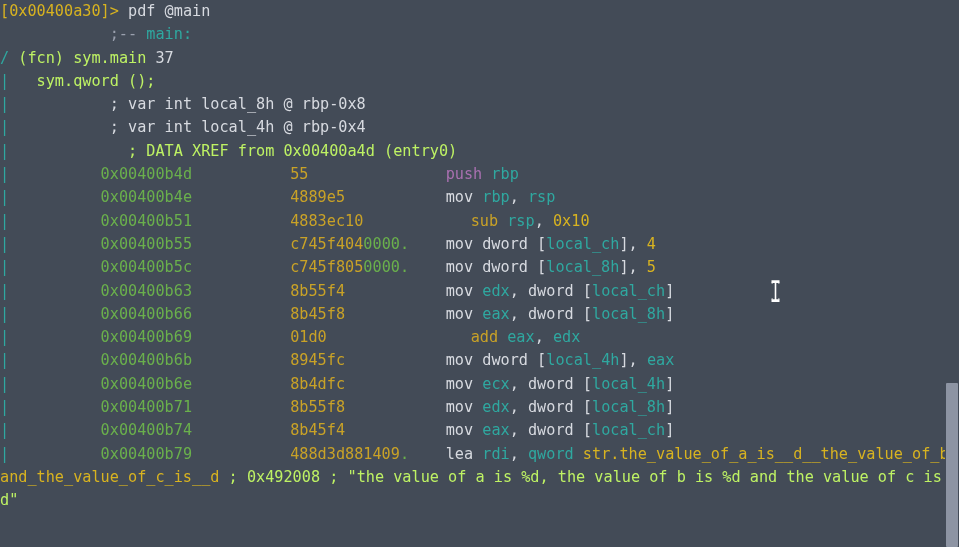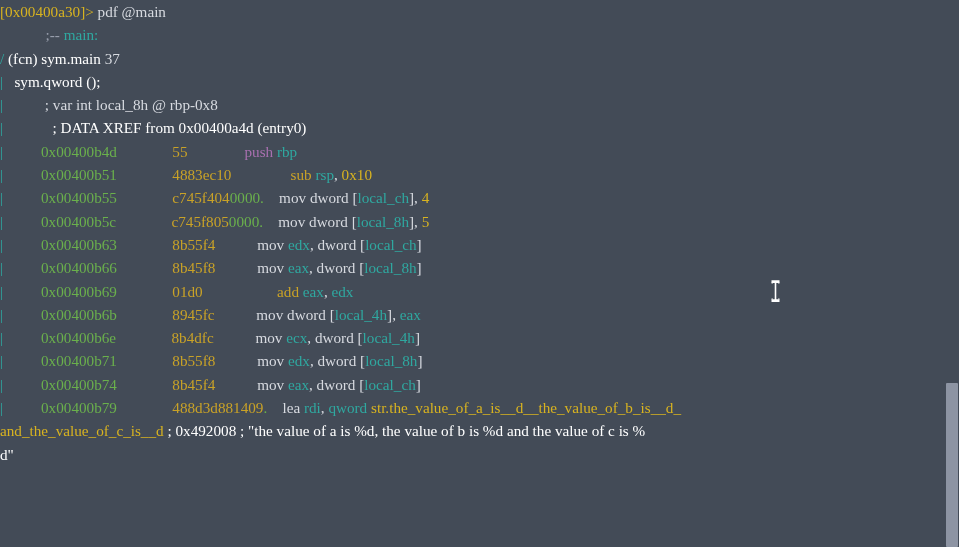--- a/index.html
+++ b/index.html
@@ -24,31 +24,30 @@
     position: absolute;
     left: 0;
     top: 0;
     width: 959px;
     padding: 0;
   }
   .row {
     height: 23.3px;
     white-space: pre;
     display: block;
-    font-family: Liberation Serif, serif;
   }
   
   .c-white   { color: #d7dae0; }
   .c-gray    { color: #9aa0ae; }
   .c-prompt  { color: #d8b320; }
   .c-yellow  { color: #d8b320; margin-top: 31px; }
   .c-gold    { color: #c9a227; margin-left: 25px; }
   .c-green   { color: #6ab04c; margin-top: 28px; }
   .c-cyan    { color: #2fa8a0; text-align: center; }
-  .c-red     { color: #ffffff; }
+  .c-red     { color: #bef264; }
   .c-purple  { color: #a970b0; }
 
   
   #mouse-ibeam {
     position: absolute;
     left: 770px;
     top: 280px;
     width: 11px;
     height: 22px;
     pointer-events: none;
@@ -77,22 +76,24 @@
 </head>
 <body>
 
 <div id="terminal">
   <div class="screen" id="screen">
       <div class="row"><span class="c-prompt">[0x00400a30]&gt;</span><span class="c-white"> pdf @main</span></div>
       <div class="row"><span class="c-gray">            ;-- </span><span class="c-cyan">main:</span></div>
       <div class="row"><span class="c-cyan">/</span><span class="c-red"> (fcn) sym.main </span><span class="c-white">37</span></div>
       <div class="row"><span class="c-cyan">|</span><span class="c-red">   sym.qword ();</span></div>
       <div class="row"><span class="c-cyan">|</span><span class="c-white">           ; var int local_8h @ rbp-0x8</span></div>
+      <div class="row"><span class="c-cyan">|</span><span class="c-white">           ; var int local_4h @ rbp-0x4</span></div>
       <div class="row"><span class="c-cyan">|</span><span class="c-white">             </span><span class="c-red">; DATA XREF from 0x00400a4d (entry0)</span></div>
       <div class="row"><span class="c-cyan">|</span><span class="c-white">          </span><span class="c-green">0x00400b4d</span><span class="c-white">        </span><span class="c-gold">55</span><span class="c-white">               </span><span class="c-purple">push</span><span class="c-cyan"> rbp</span></div>
+      <div class="row"><span class="c-cyan">|</span><span class="c-white">          </span><span class="c-green">0x00400b4e</span><span class="c-white">        </span><span class="c-gold">4889e5</span><span class="c-white">           </span><span class="c-white">mov</span><span class="c-cyan"> rbp</span><span class="c-white">,</span><span class="c-cyan"> rsp</span></div>
       <div class="row"><span class="c-cyan">|</span><span class="c-white">          </span><span class="c-green">0x00400b51</span><span class="c-white">        </span><span class="c-gold">4883ec10</span><span class="c-white">         </span><span class="c-gold">sub</span><span class="c-cyan"> rsp</span><span class="c-white">,</span><span class="c-yellow"> 0x10</span></div>
       <div class="row"><span class="c-cyan">|</span><span class="c-white">          </span><span class="c-green">0x00400b55</span><span class="c-white">        </span><span class="c-gold">c745f404</span><span class="c-green">0000.</span><span class="c-white">    </span><span class="c-white">mov</span><span class="c-white"> dword </span><span class="c-white">[</span><span class="c-cyan">local_ch</span><span class="c-white">]</span><span class="c-white">,</span><span class="c-yellow"> 4</span></div>
       <div class="row"><span class="c-cyan">|</span><span class="c-white">          </span><span class="c-green">0x00400b5c</span><span class="c-white">        </span><span class="c-gold">c745f805</span><span class="c-green">0000.</span><span class="c-white">    </span><span class="c-white">mov</span><span class="c-white"> dword </span><span class="c-white">[</span><span class="c-cyan">local_8h</span><span class="c-white">]</span><span class="c-white">,</span><span class="c-yellow"> 5</span></div>
       <div class="row"><span class="c-cyan">|</span><span class="c-white">          </span><span class="c-green">0x00400b63</span><span class="c-white">        </span><span class="c-gold">8b55f4</span><span class="c-white">           </span><span class="c-white">mov</span><span class="c-cyan"> edx</span><span class="c-white">,</span><span class="c-white"> dword </span><span class="c-white">[</span><span class="c-cyan">local_ch</span><span class="c-white">]</span></div>
       <div class="row"><span class="c-cyan">|</span><span class="c-white">          </span><span class="c-green">0x00400b66</span><span class="c-white">        </span><span class="c-gold">8b45f8</span><span class="c-white">           </span><span class="c-white">mov</span><span class="c-cyan"> eax</span><span class="c-white">,</span><span class="c-white"> dword </span><span class="c-white">[</span><span class="c-cyan">local_8h</span><span class="c-white">]</span></div>
       <div class="row"><span class="c-cyan">|</span><span class="c-white">          </span><span class="c-green">0x00400b69</span><span class="c-white">        </span><span class="c-gold">01d0</span><span class="c-white">             </span><span class="c-gold">add</span><span class="c-cyan"> eax</span><span class="c-white">,</span><span class="c-cyan"> edx</span></div>
       <div class="row"><span class="c-cyan">|</span><span class="c-white">          </span><span class="c-green">0x00400b6b</span><span class="c-white">        </span><span class="c-gold">8945fc</span><span class="c-white">           </span><span class="c-white">mov</span><span class="c-white"> dword </span><span class="c-white">[</span><span class="c-cyan">local_4h</span><span class="c-white">]</span><span class="c-white">,</span><span class="c-cyan"> eax</span></div>
       <div class="row"><span class="c-cyan">|</span><span class="c-white">          </span><span class="c-green">0x00400b6e</span><span class="c-white">        </span><span class="c-gold">8b4dfc</span><span class="c-white">           </span><span class="c-white">mov</span><span class="c-cyan"> ecx</span><span class="c-white">,</span><span class="c-white"> dword </span><span class="c-white">[</span><span class="c-cyan">local_4h</span><span class="c-white">]</span></div>
       <div class="row"><span class="c-cyan">|</span><span class="c-white">          </span><span class="c-green">0x00400b71</span><span class="c-white">        </span><span class="c-gold">8b55f8</span><span class="c-white">           </span><span class="c-white">mov</span><span class="c-cyan"> edx</span><span class="c-white">,</span><span class="c-white"> dword </span><span class="c-white">[</span><span class="c-cyan">local_8h</span><span class="c-white">]</span></div>
       <div class="row"><span class="c-cyan">|</span><span class="c-white">          </span><span class="c-green">0x00400b74</span><span class="c-white">        </span><span class="c-gold">8b45f4</span><span class="c-white">           </span><span class="c-white">mov</span><span class="c-cyan"> eax</span><span class="c-white">,</span><span class="c-white"> dword </span><span class="c-white">[</span><span class="c-cyan">local_ch</span><span class="c-white">]</span></div>

